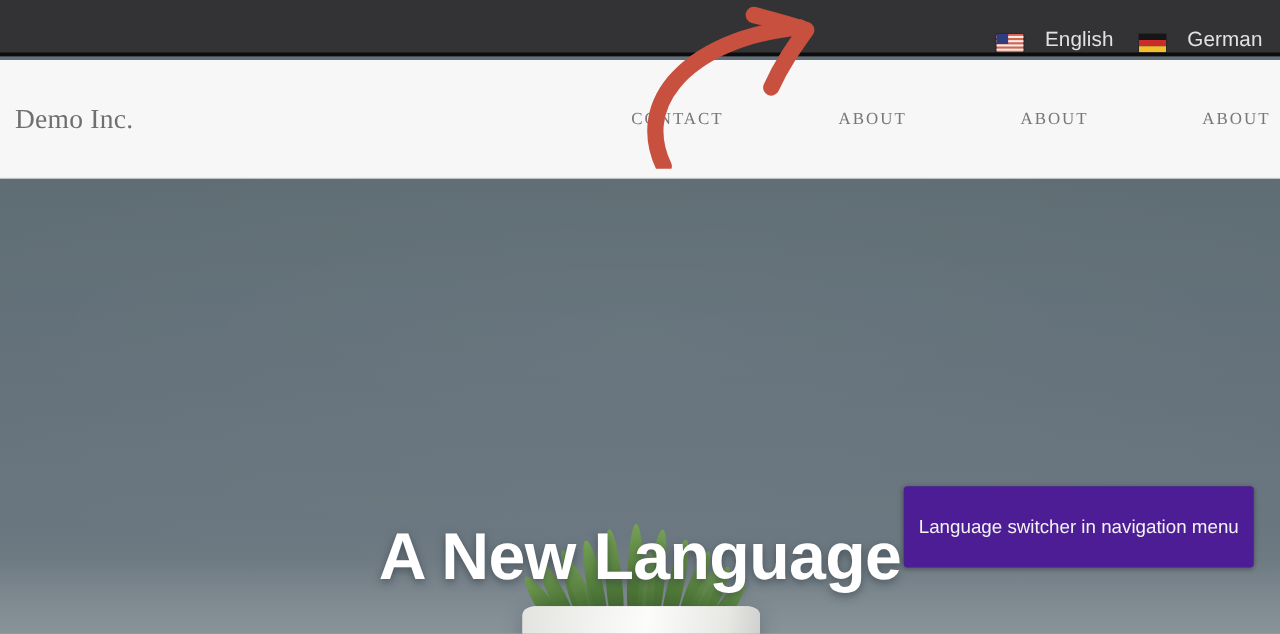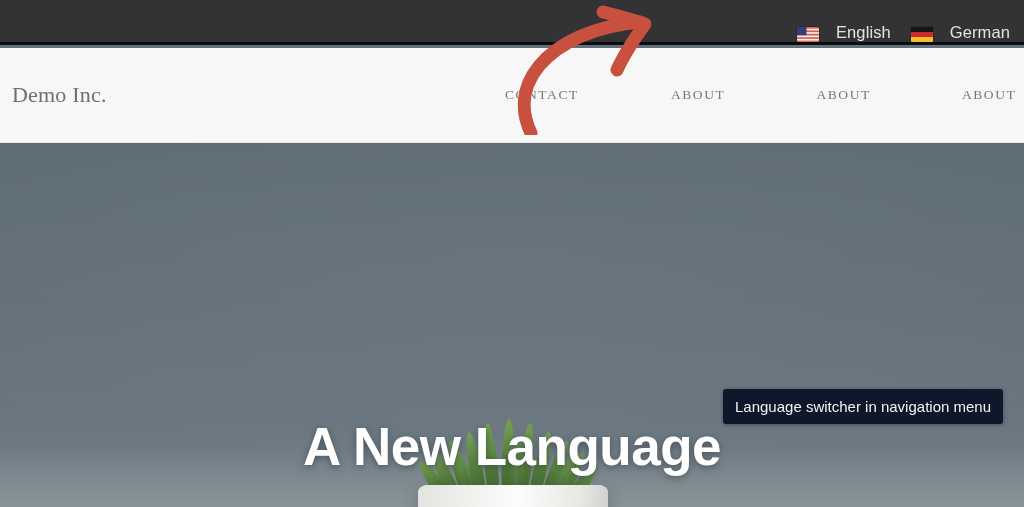--- a/index.html
+++ b/index.html
@@ -191,22 +191,22 @@
   }
 
   
   #caption {
     position: absolute;
     left: 723px;
     top: 389px;
     height: 33px;
     display: flex;
     align-items: center;
-    padding: 1px 12px;
-    background: #0f172a;
+    padding: 16px 12px;
+    background: #4c1d95;
     border-radius: 3px;
     color: #f2f2f2;
     font-size: 15px;
     white-space: nowrap;
     z-index: 30;
     box-shadow: 0 1px 4px rgba(0,0,0,0.35);
   }
 </style>
 </head>
 <body>

